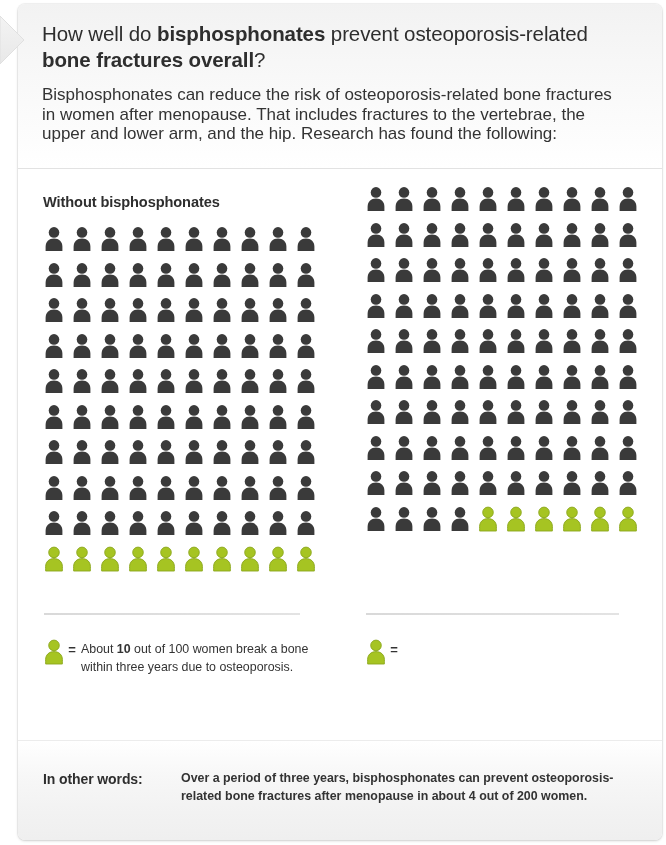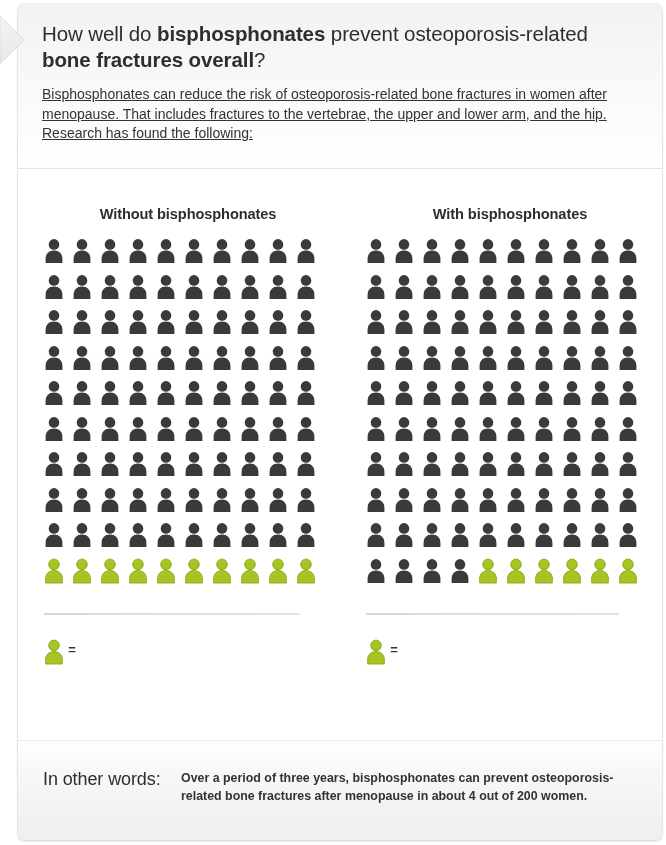--- a/index.html
+++ b/index.html
@@ -57,25 +57,24 @@
     margin: 0;
     font-size: 20.5px;
     line-height: 26px;
     color: #2e2e2e;
     font-weight: 400;
     letter-spacing: -0.1px;
   }
   .title b { font-weight: 700; }
   .intro {
     margin: 12px 0 8px 0;
-    font-size: 14px;
+    font-size: 17px;
     line-height: 19.5px;
     color: #333333;
     max-width: 584px;
-    text-decoration: underline;
   }
 
   
   .body {
     position: absolute;
     left: 0; top: 166px;
     width: 644px;
     height: 570px;
     background: #ffffff;
   }
@@ -87,27 +86,26 @@
   }
   .col {
     position: absolute;
     top: 0;
     width: 290px;
   }
   .col-left  { left: 25px; }
   .col-right { left: 347px; }
 
   .col-title {
-    margin: 12px;
+    margin: 0;
     padding: 24px 0 0 0;
     font-size: 14.6px;
     font-weight: 700;
     color: #2e2e2e;
     letter-spacing: -0.1px;
-    text-align: center;
   }
 
   .grid {
     margin-top: 16px;
     display: grid;
     grid-template-columns: repeat(10, 28px);
     grid-auto-rows: 35.5px;
     justify-content: start;
   }
   .person { width: 22px; height: 26px; display: block; }
@@ -162,22 +160,22 @@
   .footer-inner {
     position: absolute;
     left: 25px;
     top: 28px;
     right: 22px;
     display: flex;
     align-items: flex-start;
   }
   .footer-label {
     flex: 0 0 138px;
-    font-size: 18px;
-    font-weight: 400;
+    font-size: 14px;
+    font-weight: 700;
     color: #2e2e2e;
     letter-spacing: -0.1px;
     line-height: 18px;
     padding-top: 1px;
   }
   .footer-text {
     font-size: 12.4px;
     font-weight: 700;
     line-height: 18px;
     color: #333333;
@@ -811,21 +809,20 @@
               <span>
                 <svg class="person" width="22" height="26" viewBox="0 0 22 26" xmlns="http://www.w3.org/2000/svg">
                   <circle cx="11" cy="6.4" r="5.3" fill="#a6c422" stroke="#8aa61c" stroke-width="0.9"></circle>
                   <path d="M11 12.6c-5.1 0-8.4 3.4-8.4 8.1 0 2.7 0 4.3 0 4.3h16.8s0-1.6 0-4.3c0-4.7-3.3-8.1-8.4-8.1z" fill="#a6c422" stroke="#8aa61c" stroke-width="0.9"></path>
                 </svg>
               </span>
             </div>
         </div>
 
         <div class="col col-right">
-          <h2 class="col-title">With bisphosphonates</h2>
           <div class="grid" id="grid-1">
               <span>
                 <svg class="person" width="22" height="26" viewBox="0 0 22 26" xmlns="http://www.w3.org/2000/svg">
                   <circle cx="11" cy="6.4" r="5.3" fill="#3a3a3a"></circle>
                   <path d="M11 12.6c-5.1 0-8.4 3.4-8.4 8.1 0 2.7 0 4.3 0 4.3h16.8s0-1.6 0-4.3c0-4.7-3.3-8.1-8.4-8.1z" fill="#3a3a3a"></path>
                 </svg>
               </span>
               <span>
                 <svg class="person" width="22" height="26" viewBox="0 0 22 26" xmlns="http://www.w3.org/2000/svg">
                   <circle cx="11" cy="6.4" r="5.3" fill="#3a3a3a"></circle>
@@ -1427,20 +1424,21 @@
         <div class="sep sep-right"></div>
 
         <div class="legend legend-left">
           <span class="legend-icon" id="legend-icon-0">
               <svg class="person" width="20" height="24" viewBox="0 0 22 26" xmlns="http://www.w3.org/2000/svg">
                 <circle cx="11" cy="6.4" r="5.3" fill="#a6c422" stroke="#8aa61c" stroke-width="0.9"></circle>
                 <path d="M11 12.6c-5.1 0-8.4 3.4-8.4 8.1 0 2.7 0 4.3 0 4.3h16.8s0-1.6 0-4.3c0-4.7-3.3-8.1-8.4-8.1z" fill="#a6c422" stroke="#8aa61c" stroke-width="0.9"></path>
               </svg>
             </span>
           <span class="legend-eq">=</span>
+          <span class="legend-text"><span>About </span><b>10</b><span> out of 100 women break a bone within three years due to osteoporosis.</span></span>
         </div>
 
         <div class="legend legend-right">
           <span class="legend-icon" id="legend-icon-1">
               <svg class="person" width="20" height="24" viewBox="0 0 22 26" xmlns="http://www.w3.org/2000/svg">
                 <circle cx="11" cy="6.4" r="5.3" fill="#a6c422" stroke="#8aa61c" stroke-width="0.9"></circle>
                 <path d="M11 12.6c-5.1 0-8.4 3.4-8.4 8.1 0 2.7 0 4.3 0 4.3h16.8s0-1.6 0-4.3c0-4.7-3.3-8.1-8.4-8.1z" fill="#a6c422" stroke="#8aa61c" stroke-width="0.9"></path>
               </svg>
             </span>
           <span class="legend-eq">=</span>

